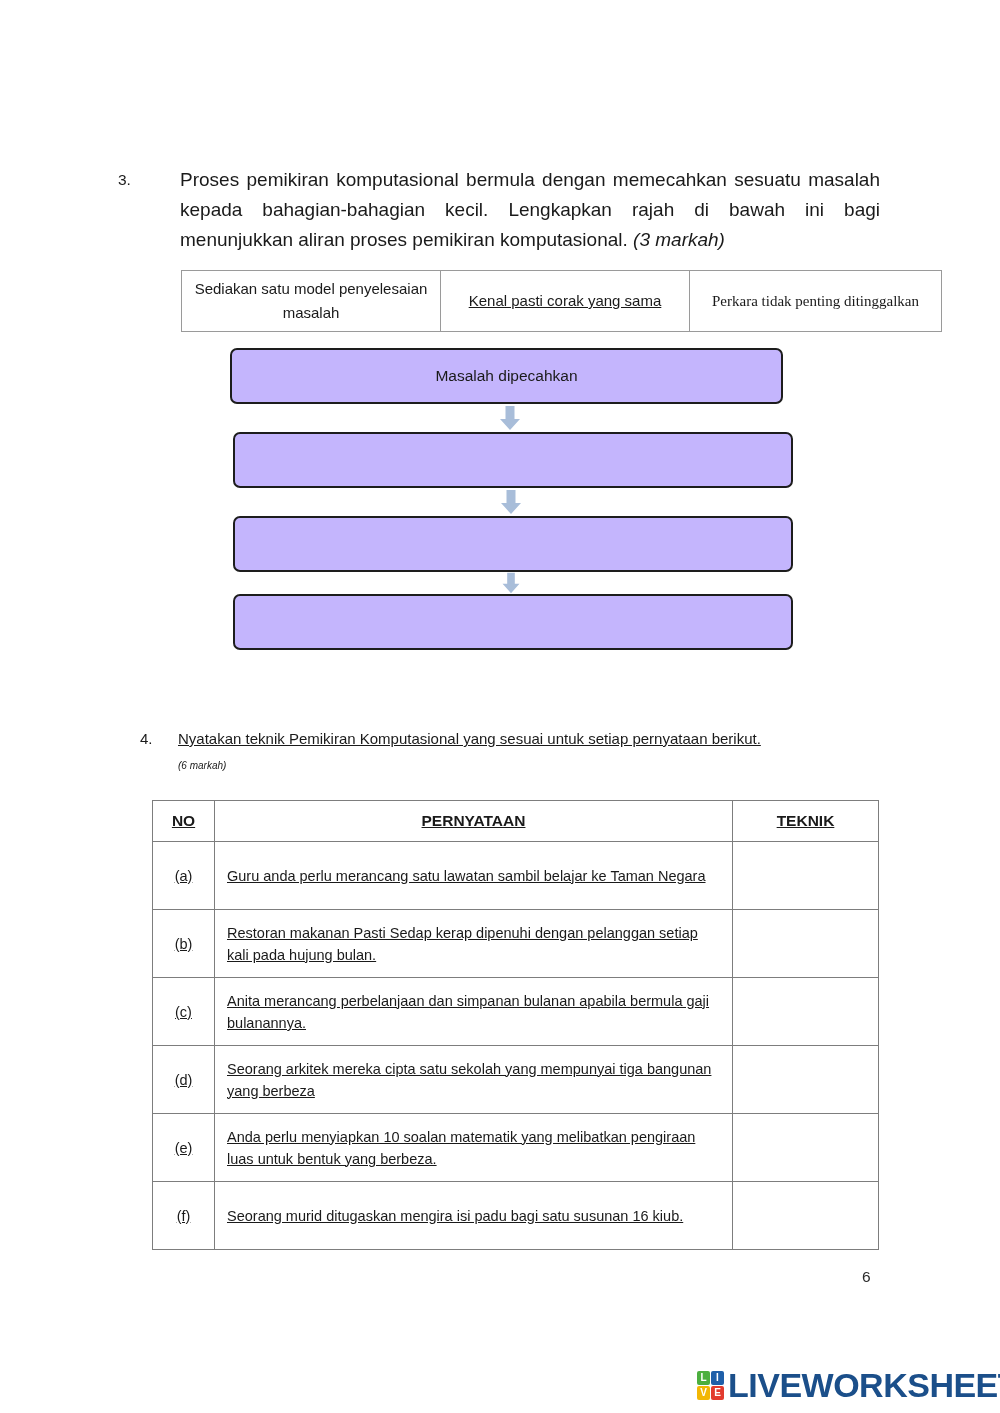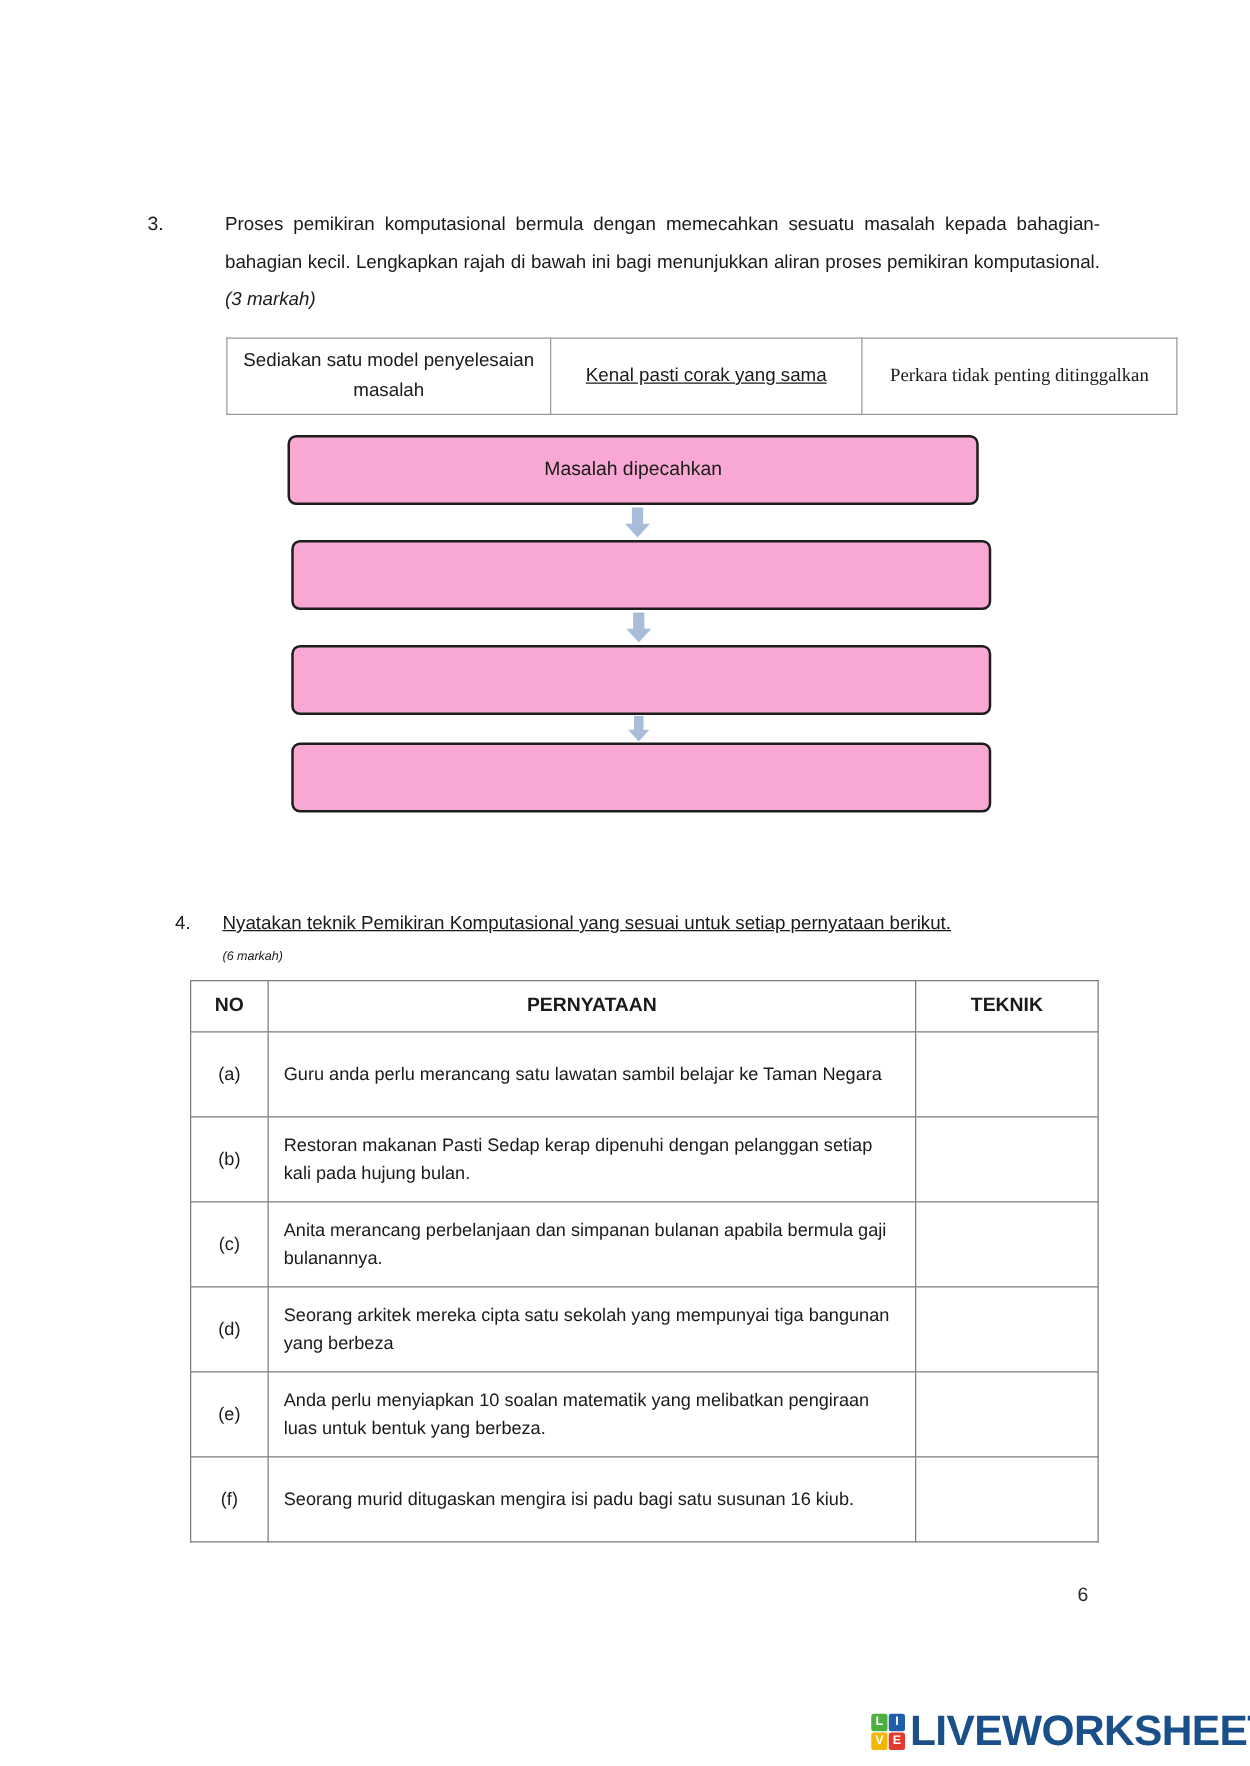--- a/index.html
+++ b/index.html
@@ -28,21 +28,21 @@
     align-items: flex-start;
   }
   .q-num {
     width: 62px;
     flex: 0 0 62px;
     font-size: 15.5px;
     line-height: 30px;
   }
   .q-text {
     flex: 1 1 auto;
-    font-size: 15px;
+    font-size: 19px;
     line-height: 30px;
     text-align: justify;
     text-justify: inter-word;
   }
   .q-text .marks {
     font-style: italic;
   }
 
   
   .options-table {
@@ -69,21 +69,21 @@
   
   .flow {
     position: absolute;
     left: 230px;
     top: 348px;
     width: 562px;
   }
   .flow-box {
     border: 2px solid #1d1d1d;
     border-radius: 7px;
-    background: #f9a8d4;
+    background: #c4b5fd;
     display: flex;
     align-items: center;
     justify-content: center;
     font-size: 15.5px;
     box-sizing: border-box;
   }
   .flow-box.b1 { width: 553px; height: 56px; }
   .flow-box.b2 { width: 560px; height: 56px; margin-left: 3px; }
   .flow-box.b3 { width: 560px; height: 56px; margin-left: 3px; }
   .flow-box.b4 { width: 560px; height: 56px; margin-left: 3px; }
@@ -112,24 +112,25 @@
     margin-left: 38px;
     font-size: 10px;
     font-style: italic;
     line-height: 27px;
   }
 
   
   .stmt-table {
     position: absolute;
     left: 152px;
-    top: 784px;
+    top: 800px;
     width: 726px;
     border-collapse: collapse;
     table-layout: fixed;
+    text-decoration: underline;
   }
   .stmt-table th,
   .stmt-table td {
     border: 1px solid #7d7d7d;
     box-sizing: border-box;
   }
   .col-no     { width: 62px; }
   .col-stmt   { width: 518px; }
   .col-teknik { width: 146px; }
 

